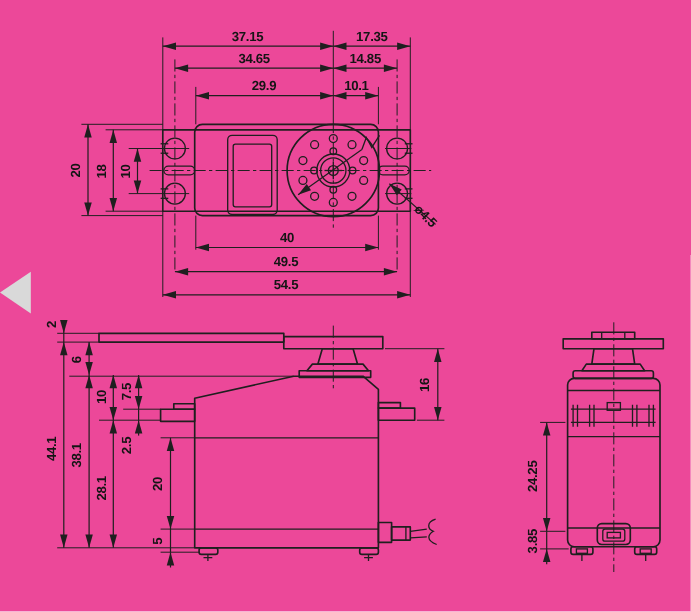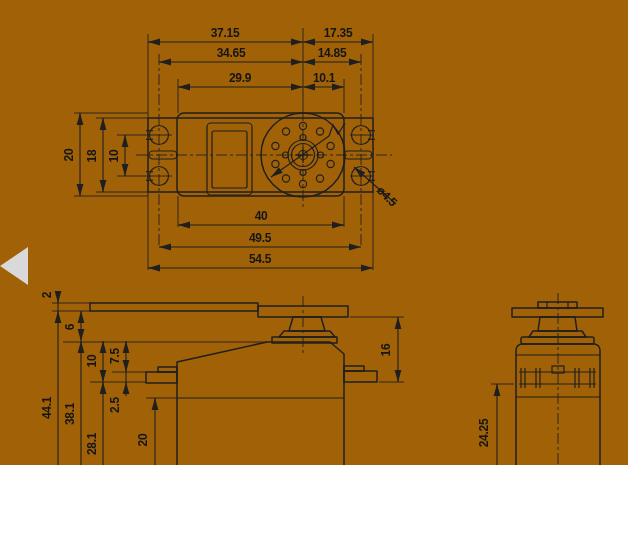--- a/index.html
+++ b/index.html
@@ -1,16 +1,16 @@
 <!DOCTYPE html>
 <html><head>
 <meta charset="utf-8">
 <style>
   html,body{margin:0;padding:0;background:#ffffff;}
-  #stage{position:relative;width:628px;height:465px;background:#a16207;overflow:hidden;
+  #stage{position:relative;width:628px;height:556px;background:#ec4899;overflow:hidden;
          font-family:"Liberation Sans",sans-serif;}
   svg{position:absolute;left:0;top:0;}
   .ln{stroke:#1f1f1f;stroke-width:1.5;fill:none;stroke-linecap:round;stroke-linejoin:round;}
   .tk{stroke:#1f1f1f;stroke-width:1.2;fill:none;stroke-linecap:butt;}
   .dm{stroke:#1f1f1f;stroke-width:1.1;fill:none;}
   .xt{stroke:#1f1f1f;stroke-width:0.9;fill:none;}
   .cl{stroke:#1f1f1f;stroke-width:0.9;fill:none;stroke-dasharray:11 3 3 3;}
   text.d{font:700 12px "Liberation Sans",sans-serif;fill:#151515;letter-spacing:-0.3px;}
   .prev-tri{position:absolute;left:0px;top:247px;width:0;height:0;
             border-top:19px solid transparent;border-bottom:19px solid transparent;

